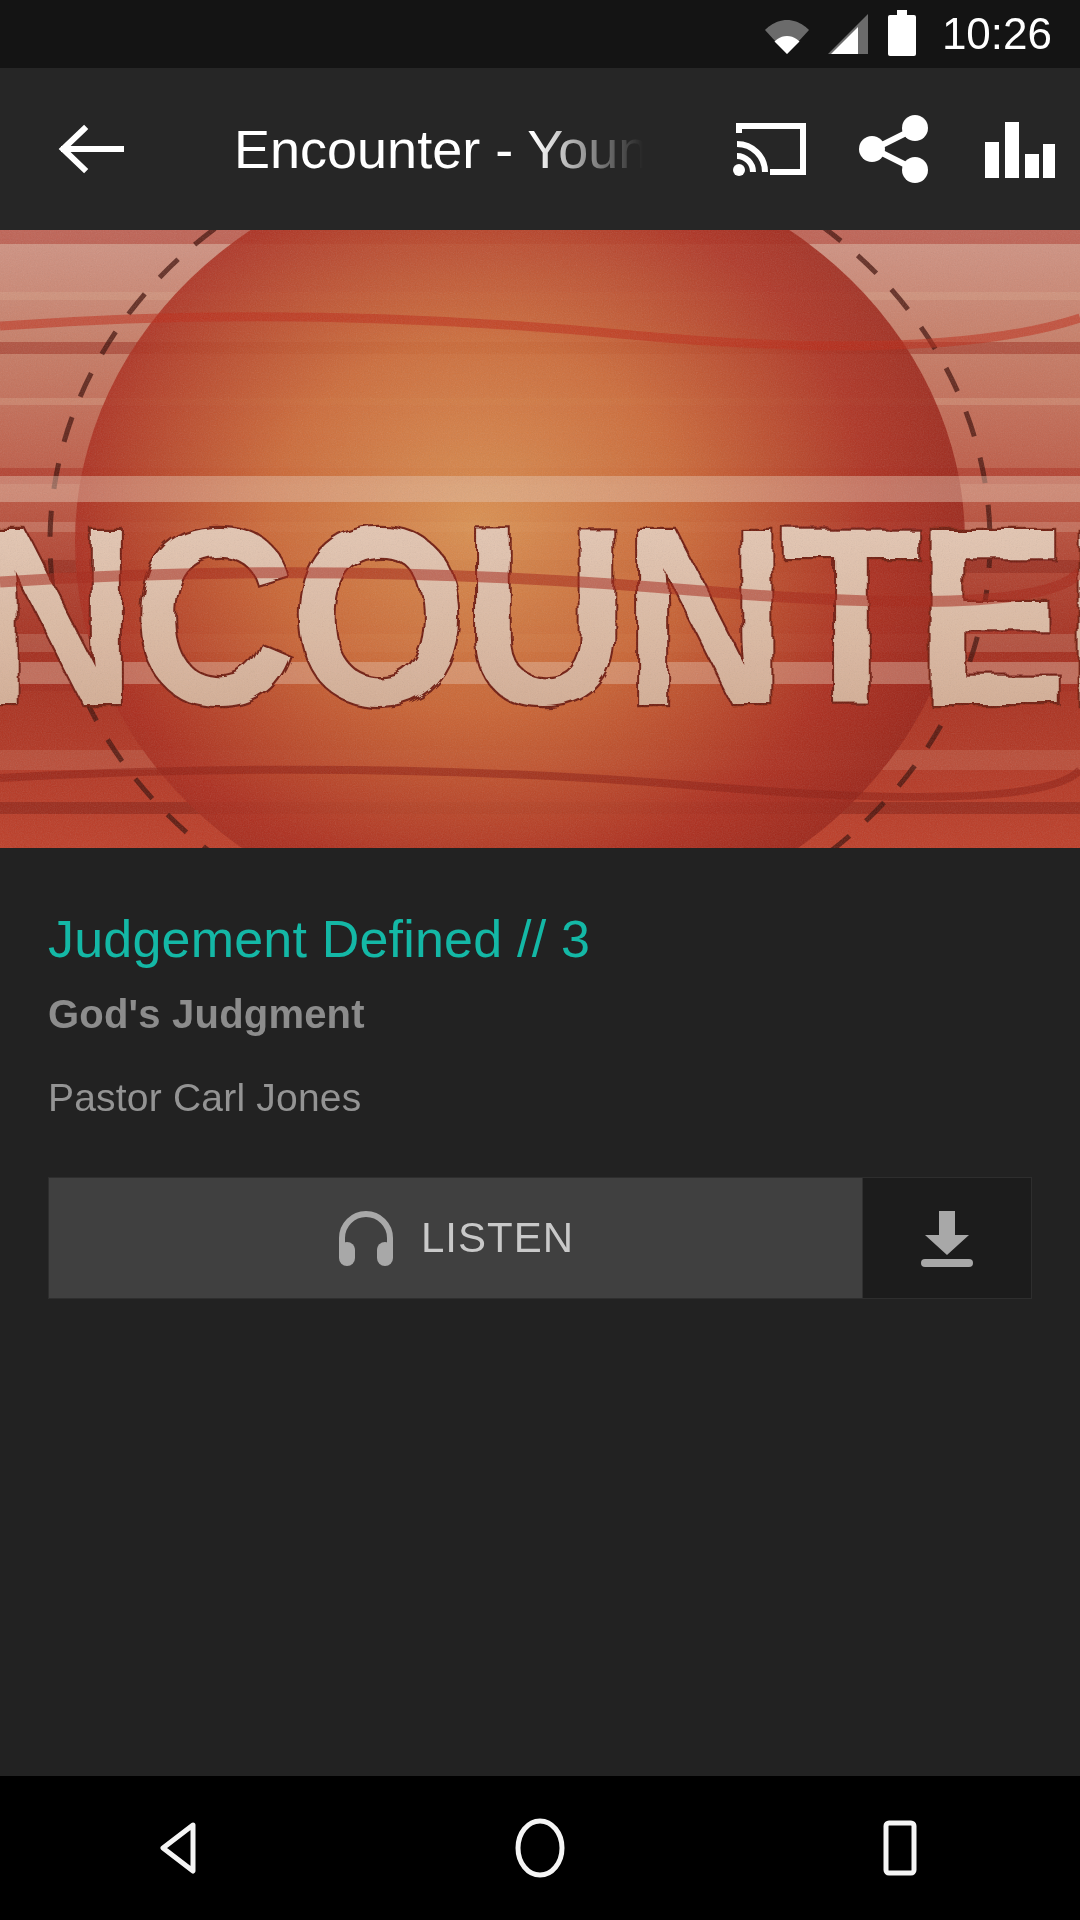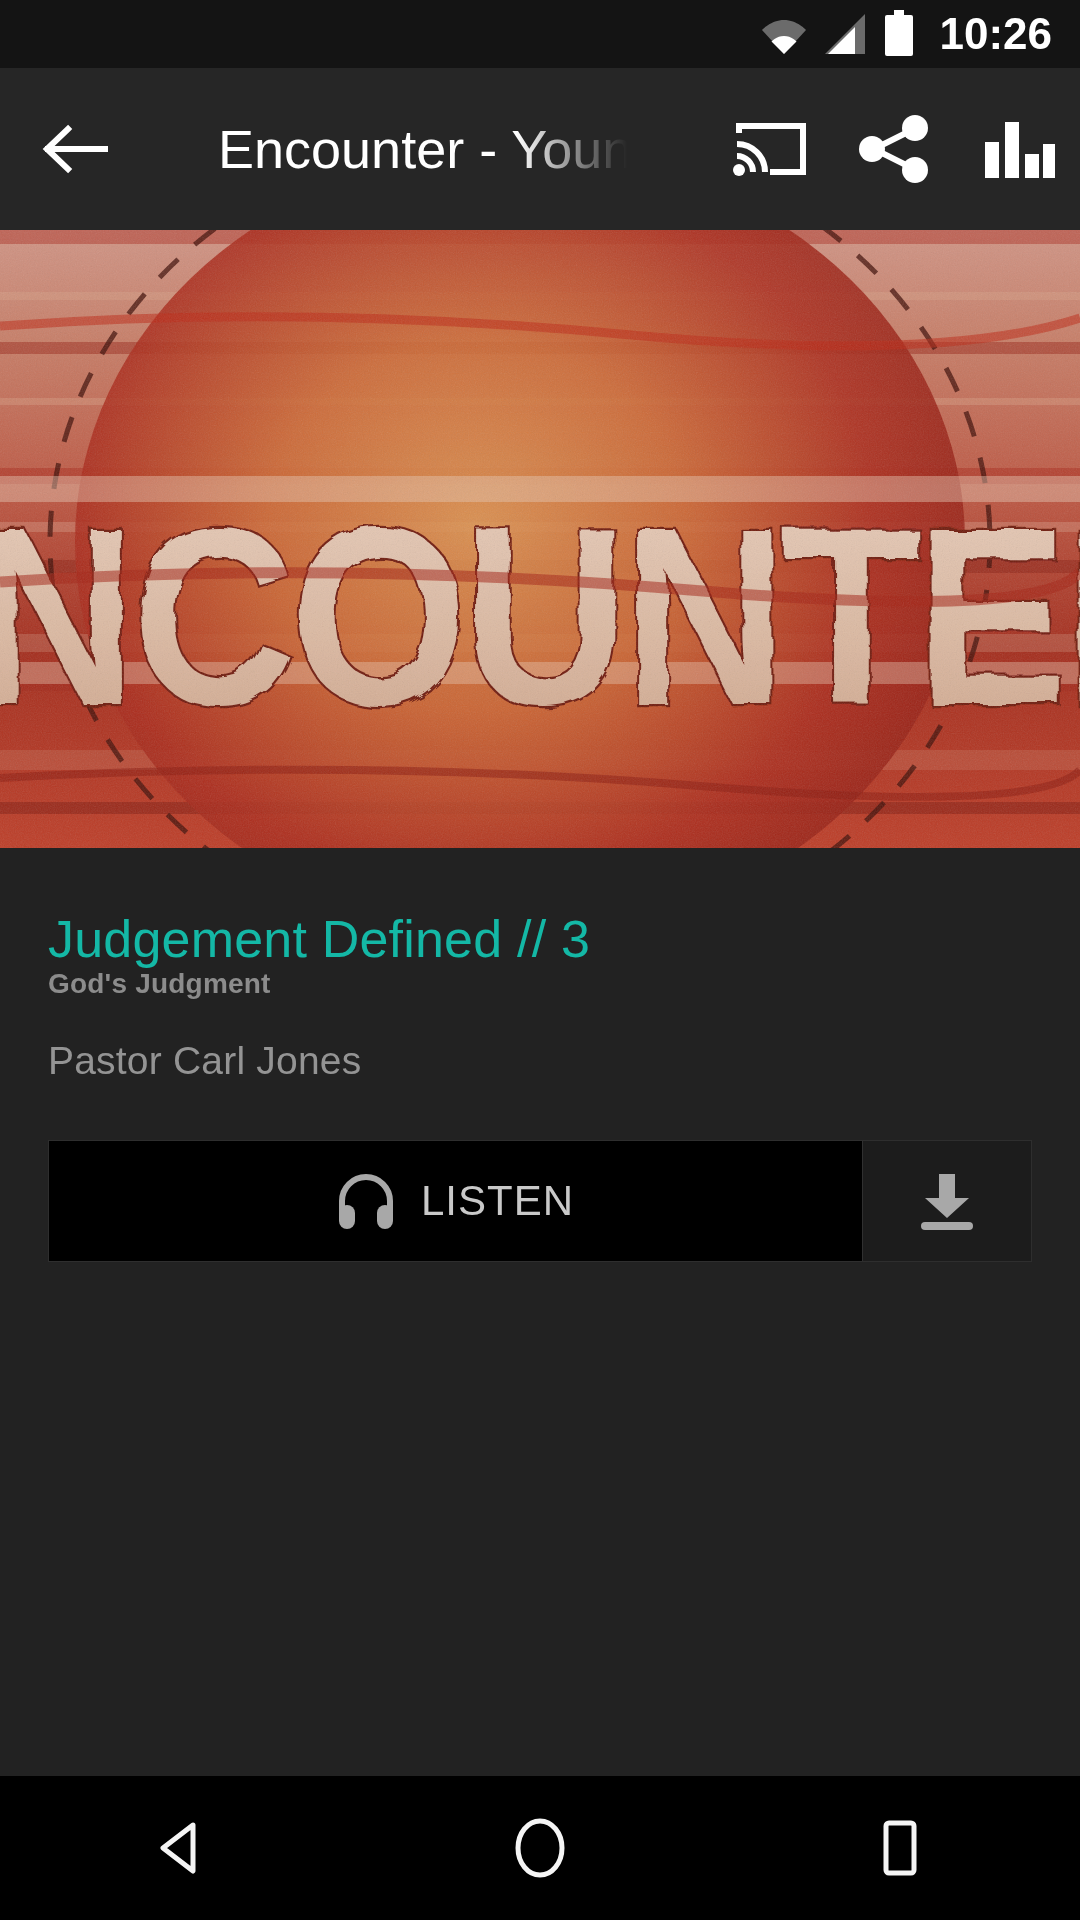--- a/index.html
+++ b/index.html
@@ -13,27 +13,27 @@
 
   
   .statusbar{
     position:absolute; top:0; left:0; width:1080px; height:68px;
     background:#141414; display:flex; align-items:center;
     justify-content:flex-end; padding-right:28px; gap:16px;
   }
   .sb-icons{ display:flex; align-items:flex-end; gap:16px; height:44px; }
   .sb-time{
     color:#ffffff; font-size:44px; letter-spacing:0px;
-    line-height:44px; margin-left:8px; font-weight:700;
+    line-height:44px; margin-left:8px; font-weight:400;
   }
 
   
   .appbar{
     position:absolute; top:68px; left:0; width:1080px; height:162px;
-    background:#262626; display:flex; align-items:flex-start;
+    background:#262626; display:flex; align-items:flex-start;padding-left:16px;
   }
   .back-btn{
     width:150px; height:162px; display:flex; align-items:center;
     justify-content:center; flex:0 0 150px;
   }
   .appbar-title-wrap{
     flex:1 1 auto; height:162px; position:relative; overflow:hidden;
     display:flex; align-items:center;
   }
   .appbar-title{
@@ -58,37 +58,37 @@
   
   .content{
     position:absolute; top:848px; left:0; width:1080px; height:928px;
     background:#222222; padding:62px 48px 0 48px;
   }
   .sermon-title{
     color:#14b8a6; font-size:52px; font-weight:400; line-height:1.12;
     letter-spacing:0.2px;
   }
   .series-name{
-    color:#8c8c8c; font-size:28px; font-weight:700; 
+    color:#8c8c8c; font-size:40px; font-weight:700; margin-top:24px;
     letter-spacing:0.2px;
   }
   .meta{ margin-top:34px; }
   .meta-line{
     color:#949494; font-size:39px; font-weight:400; line-height:1.38;
     letter-spacing:0.2px;
   }
 
   
   .action-row{
     margin-top:52px; display:flex; width:984px; height:122px;
     border:1px solid #2e2e2e; background:#1c1c1c;
   }
   .listen-btn{
     flex:1 1 auto; display:flex; align-items:center; justify-content:center;
-    gap:26px; background:#000000; border-right:1px solid #303030;
+    gap:26px; background:#404040; border-right:1px solid #303030;
   }
   .listen-label{
     color:#c9c9c9; font-size:42px; font-weight:400; letter-spacing:1px;
   }
   .download-btn{
     flex:0 0 168px; display:flex; align-items:center; justify-content:center;
     background:#1c1c1c;
   }
 
   

